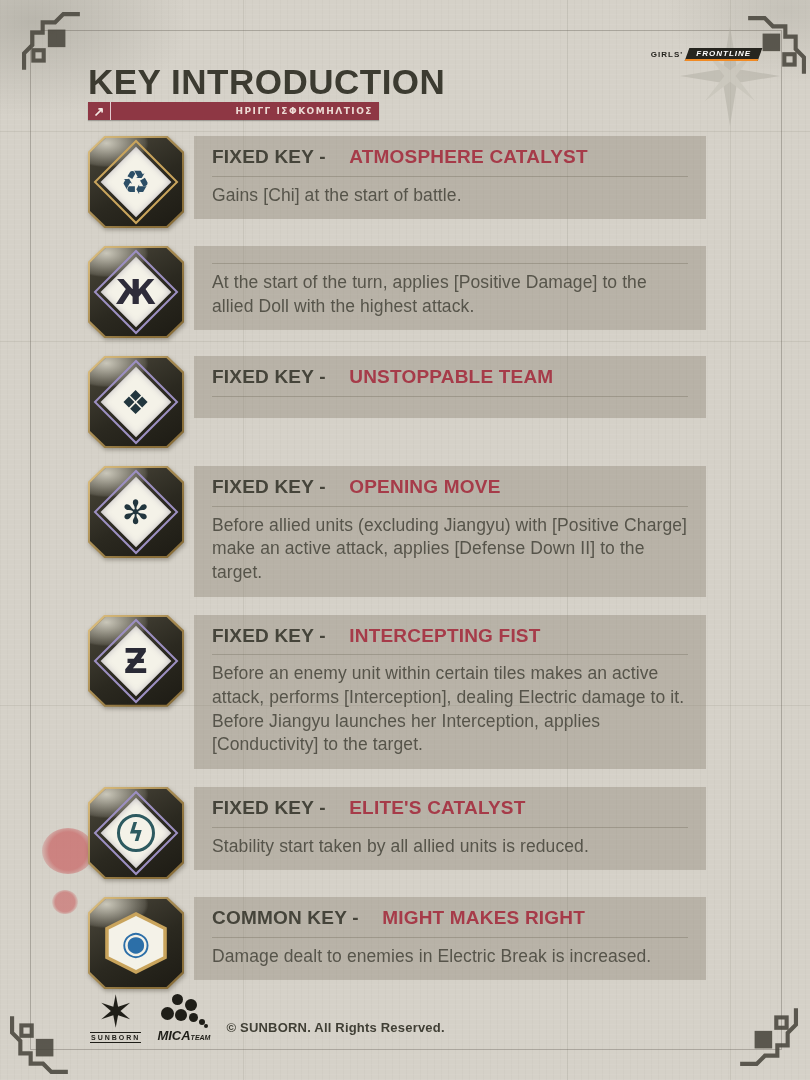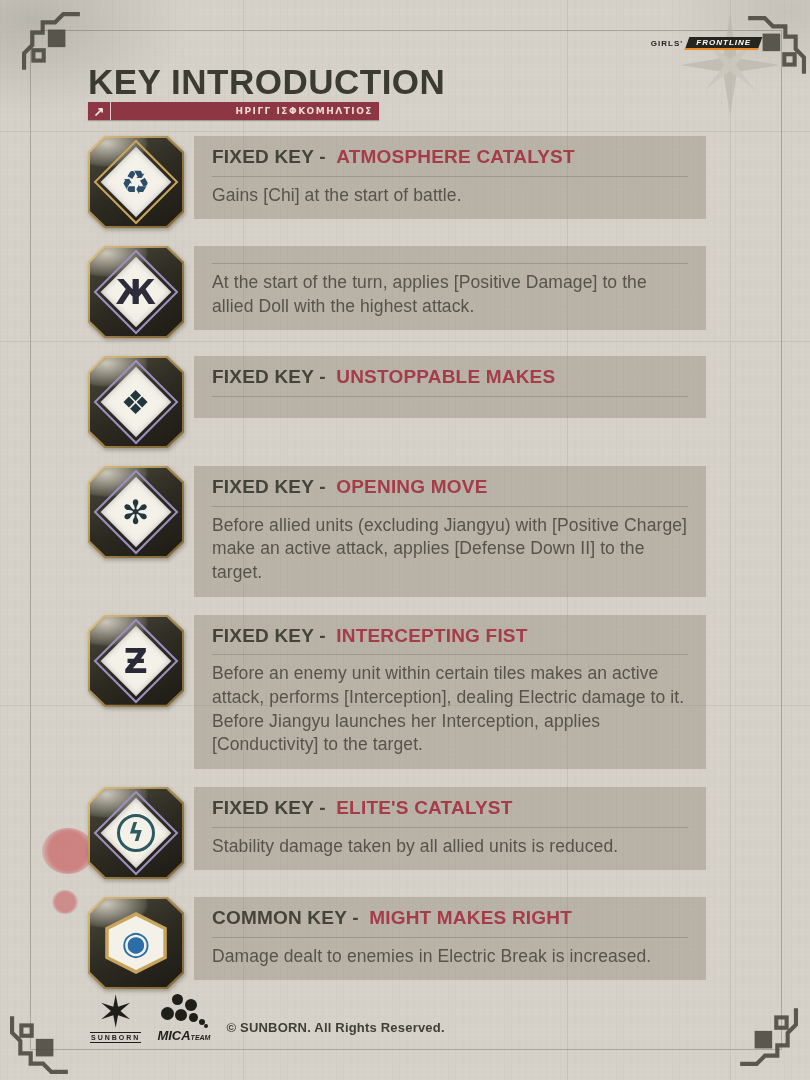--- a/index.html
+++ b/index.html
@@ -60,21 +60,21 @@
     border-right:1px solid rgba(255,255,255,.75);
     color:#f3e7e2; font-size:13px; font-weight:bold; line-height:1;
   }
   .banner-cipher {
     flex:1; text-align:right; padding-right:6px;
     color:#ecdad4; font-size:9px; font-weight:bold; letter-spacing:1.5px; line-height:18px;
     font-family:"DejaVu Sans", sans-serif;
   }
 
   
-  .logo { position:absolute; right:40px; top:37px; text-align:right; }
+  .logo { position:absolute; right:40px; top:48px; text-align:right; }
   .logo-burst { position:absolute; right:-10px; top:-22px; width:100px; height:100px; opacity:.55; }
   .logo-top { position:relative; display:flex; justify-content:flex-end; align-items:center; gap:4px; margin:0 10px 1px 0; }
   .logo-girls { font-size:8px; font-weight:bold; color:#26251f; letter-spacing:1px; }
   .logo-frontline {
     background:#26251f; color:#fff; font-size:8px; font-style:italic; font-weight:bold;
     letter-spacing:1px; padding:1px 9px; transform:skewX(-20deg);
     border-bottom:2px solid #f18a23;
   }
   .logo-frontline > span { display:inline-block; transform:skewX(20deg); }
   .logo-main { position:relative; font-style:italic; font-weight:bold; letter-spacing:-1px;
@@ -112,21 +112,21 @@
     clip-path:polygon(50% 0,94% 25%,94% 75%,50% 100%,6% 75%,6% 25%);
     box-shadow:none; }
   .badge.hex .face-d .emblem { transform:none; }
   .emblem { font-size:33px; line-height:1; font-family:"DejaVu Sans", sans-serif; font-weight:bold; }
   .emblem.ring { width:38px; height:38px; border:3px solid currentColor; border-radius:50%;
     font-size:24px; display:flex; align-items:center; justify-content:center; }
 
   .card-body { flex:1; margin-left:10px; background:rgba(138,130,113,.38);
     padding:10px 18px 12px 18px; min-height:62px; }
   .card-title { font-size:19px; font-weight:bold; color:#45443a; letter-spacing:.2px; line-height:1.2; }
-  .card-title .key-name { color:#a63b49; margin-left:5px; }
+  .card-title .key-name { color:#a63b49; margin-left:18px; }
   .card-divider { height:1px; background:rgba(110,104,90,.35); margin:7px 0 7px; }
   .card-desc { font-size:17.5px; color:#56544a; line-height:1.35; letter-spacing:.1px; }
 
   
   .footer { position:absolute; left:90px; top:990px; display:flex; align-items:flex-end; gap:16px; }
   .sunborn-logo { text-align:center; color:#1f1e18; }
   .sunborn-star { font-size:44px; line-height:44px; font-family:"DejaVu Sans", sans-serif; }
   .sunborn-label { font-size:7px; font-weight:bold; letter-spacing:2px;
     border-top:1px solid #1f1e18; border-bottom:1px solid #1f1e18; padding:1px 1px; margin-top:-2px; }
   .mica-logo { text-align:center; color:#1f1e18; margin-bottom:1px; }
@@ -245,21 +245,21 @@
         <div class="icon-shape">
           <div class="frame-d" style="border-color: rgb(156, 143, 194);"></div>
           <div class="face-d">
             <span class="emblem" style="color: rgb(34, 54, 62);">❖</span>
           </div>
         </div>
       </div>
       <div class="card-body">
         <div class="card-title">
           <span class="key-type">FIXED KEY -</span>
-          <span class="key-name">UNSTOPPABLE MAKES</span>
+          <span class="key-name">UNSTOPPABLE TEAM</span>
         </div>
         <div class="card-divider"></div>
       </div>
     </div>
 
     <div class="card">
       <div class="badge">
         <div class="badge-border"></div>
         <div class="badge-bg"></div>
         <div class="icon-shape">
@@ -310,21 +310,21 @@
             <span class="emblem ring" style="color: rgb(45, 90, 96);">ϟ</span>
           </div>
         </div>
       </div>
       <div class="card-body">
         <div class="card-title">
           <span class="key-type">FIXED KEY -</span>
           <span class="key-name">ELITE'S CATALYST</span>
         </div>
         <div class="card-divider"></div>
-        <div class="card-desc">Stability damage taken by all allied units is reduced.</div>
+        <div class="card-desc">Stability start taken by all allied units is reduced.</div>
       </div>
     </div>
 
     <div class="card">
       <div class="badge hex">
         <div class="badge-border"></div>
         <div class="badge-bg"></div>
         <div class="icon-shape">
           <div class="frame-d" style="background: rgb(201, 164, 92);"></div>
           <div class="face-d">

